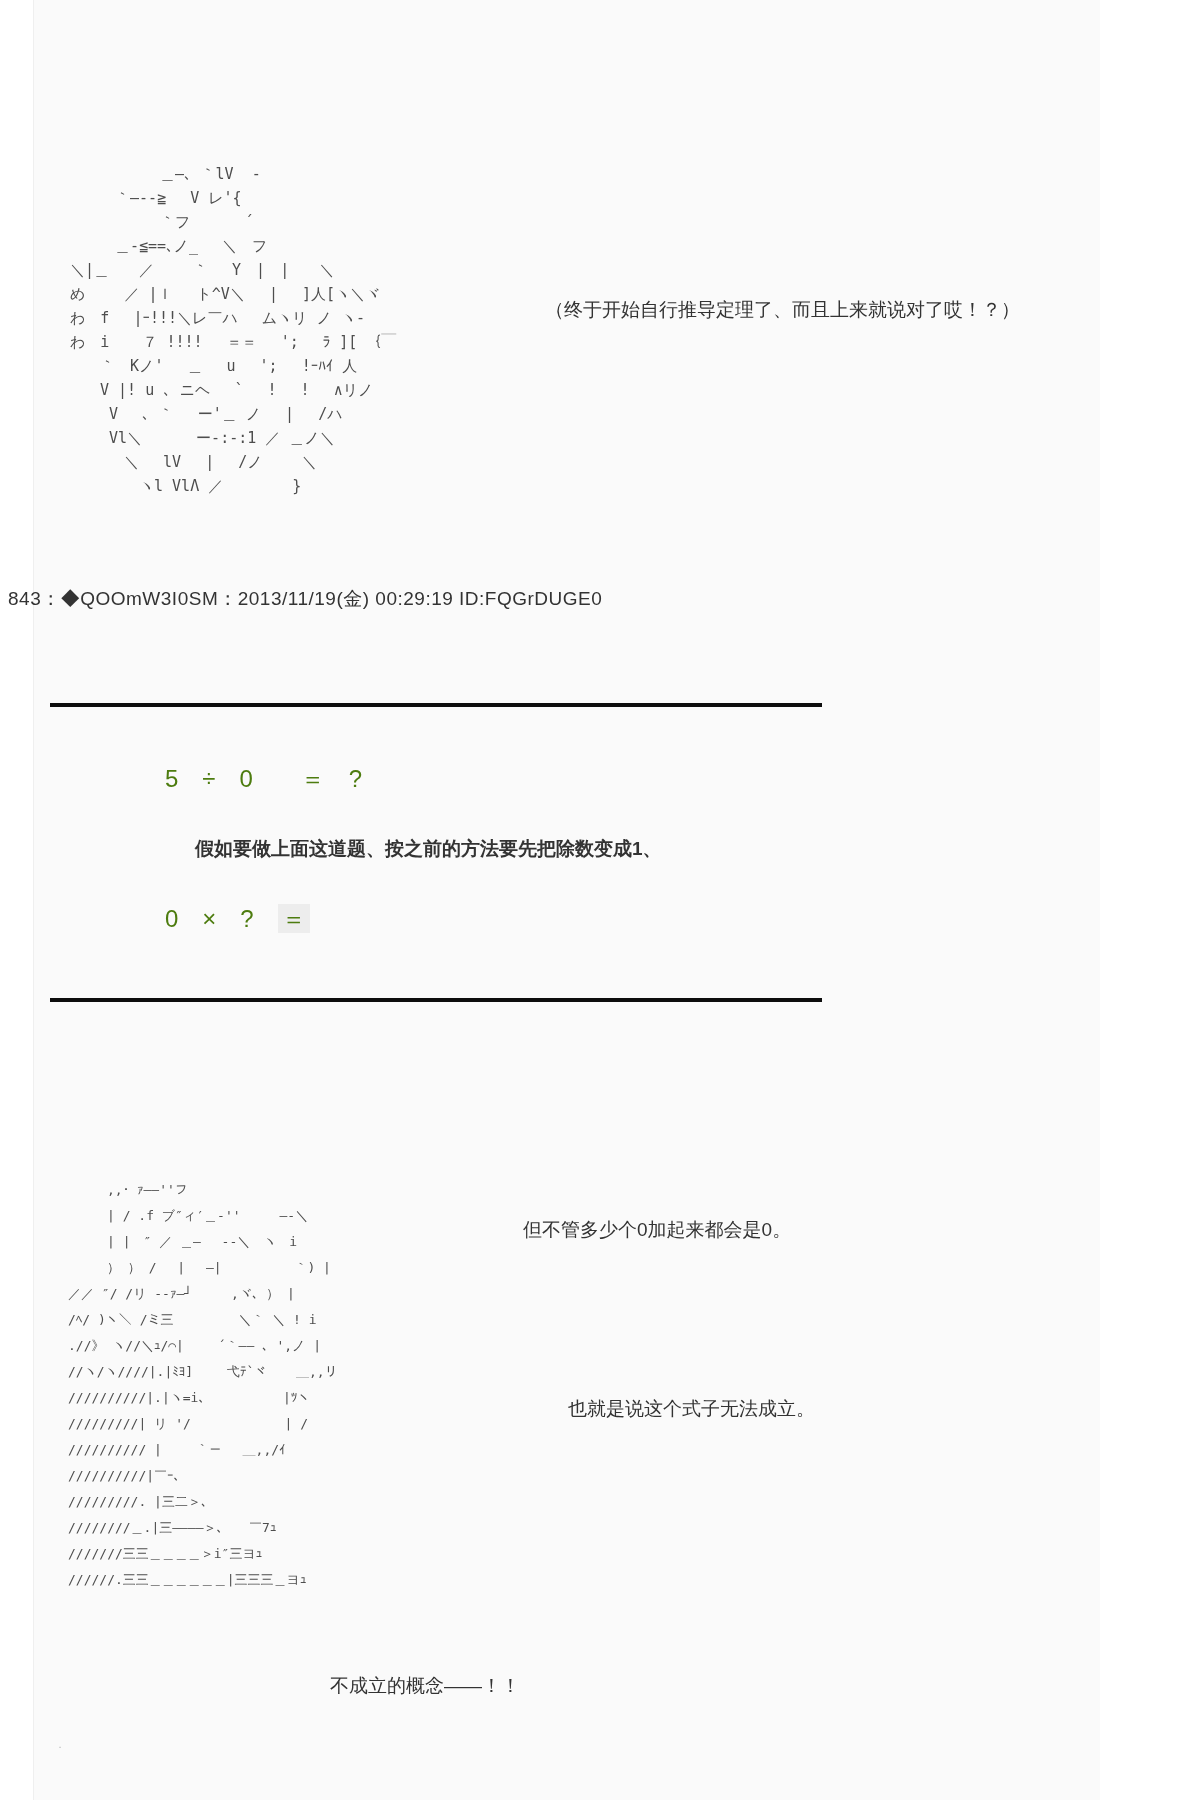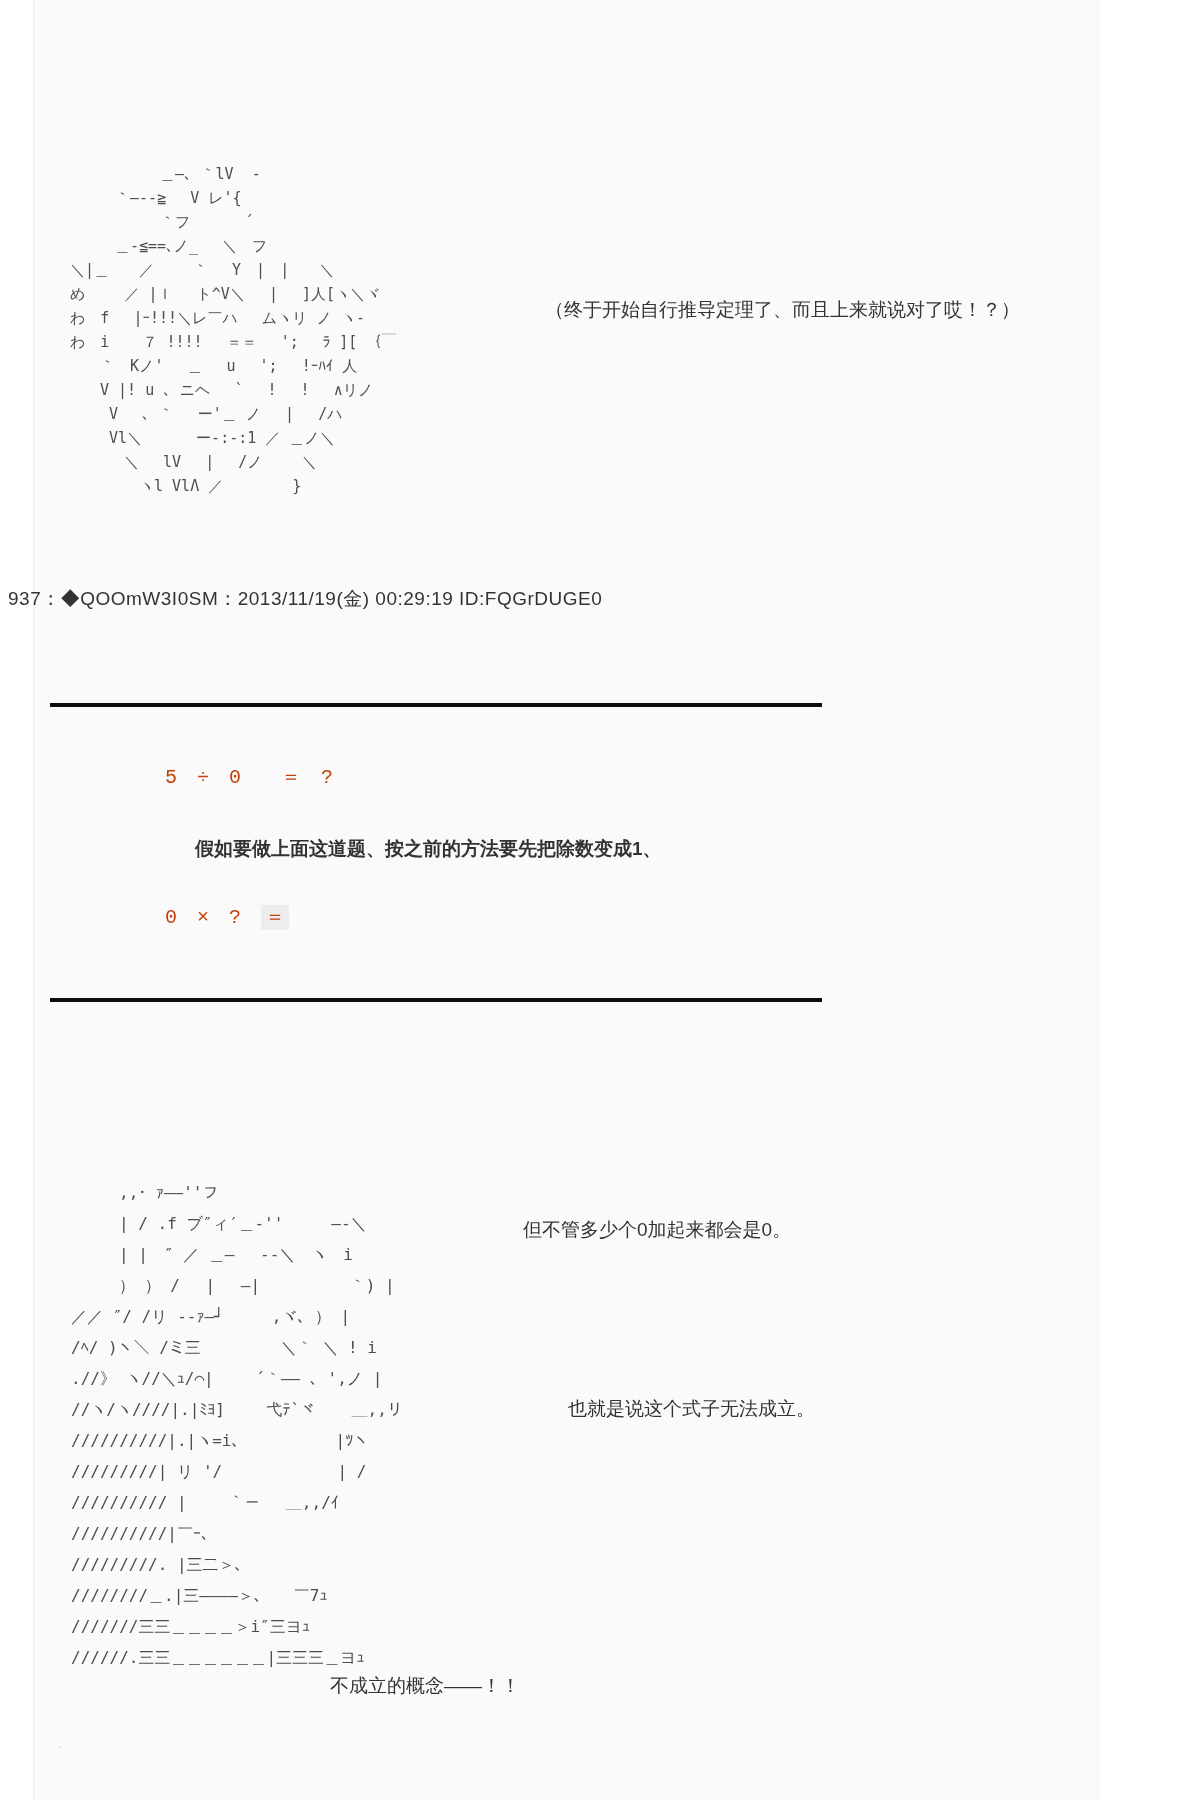--- a/index.html
+++ b/index.html
@@ -23,43 +23,43 @@
   }
   .abs { position: absolute; white-space: nowrap; }
   .aa {
     position: absolute;
     margin: 0;
     font-family: "DejaVu Sans Mono", monospace;
     color: #4d4d4d;
     white-space: pre;
   }
   .aa-top { left: 70px; top: 162px; font-size: 15px; line-height: 24px; }
-  .aa-bottom { left: 55px; top: 1177px; font-size: 16px; line-height: 31px; }
+  .aa-bottom { left: 55px; top: 1177px; font-size: 13px; line-height: 26px; }
   .post-header {
     left: 8px; top: 586px;
     font-size: 19px;
     color: #333333;
     letter-spacing: 0.5px;
   }
   .caption { font-size: 19px; color: #333333; }
   .cap-top { left: 545px; top: 297px; font-family: Liberation Mono, monospace; }
   .cap-mid1 { left: 523px; top: 1217px; }
   .cap-mid2 { left: 568px; top: 1396px; text-align: center; }
   .closing { left: 330px; top: 1673px; font-size: 19px; color: #333333; }
   .rule {
     position: absolute;
     left: 50px; width: 772px; height: 4px;
     background: #0d0d0d;
   }
   .rule-1 { top: 703px; }
   .rule-2 { top: 998px; }
   .math {
-    font-family: Liberation Mono, monospace;
-    font-size: 20px;
-    color: #c2410c;
+    font-family: Liberation Sans, sans-serif;
+    font-size: 24px;
+    color: #4d7c0f;
   }
   .eq-1 { left: 165px; top: 763px; }
   .para { left: 195px; top: 836px; font-size: 19px; color: #333333; font-weight: bold; }
   .eq-2 { left: 165px; top: 903px; }
   .eq-highlight { background: #ededed; padding: 1px 4px; }
   .stray-mark {
     left: 54px; top: 1736px;
     font-size: 12px;
     color: #c4c4c4;
   }
@@ -81,21 +81,21 @@
 　　｀　Kノ' 　＿ 　u 　'; 　!ｰﾊｲ 人
 　　V |! u ､ ニヘ　 ` 　! 　! 　∧リノ
 　　 V 　､ ｀ 　ー'＿ ノ 　| 　/ハ
 　　 Vl＼　　 　ー-:-:1 ／ ＿ノ＼
 　　　 ＼ 　lV 　| 　/ノ　　 ＼
 　　　　 ヽl VlΛ ／　　　　 }</pre>
 
   <div class="abs caption cap-top">（终于开始自行推导定理了、而且上来就说对了哎！？）</div>
 
   <div class="abs post-header">
-    <span>937</span><span>：</span><span>◆QOOmW3I0SM</span><span>：</span><span>2013/11/19(金) 00:29:19</span>
+    <span>843</span><span>：</span><span>◆QOOmW3I0SM</span><span>：</span><span>2013/11/19(金) 00:29:19</span>
     <span>ID:FQGrDUGE0</span>
   </div>
 
   <div class="rule rule-1"></div>
 
   <div class="abs math eq-1">5　÷　0　　＝　?</div>
 
   <div class="abs para">假如要做上面这道题、按之前的方法要先把除数变成1、</div>
 
   <div class="abs math eq-2">

